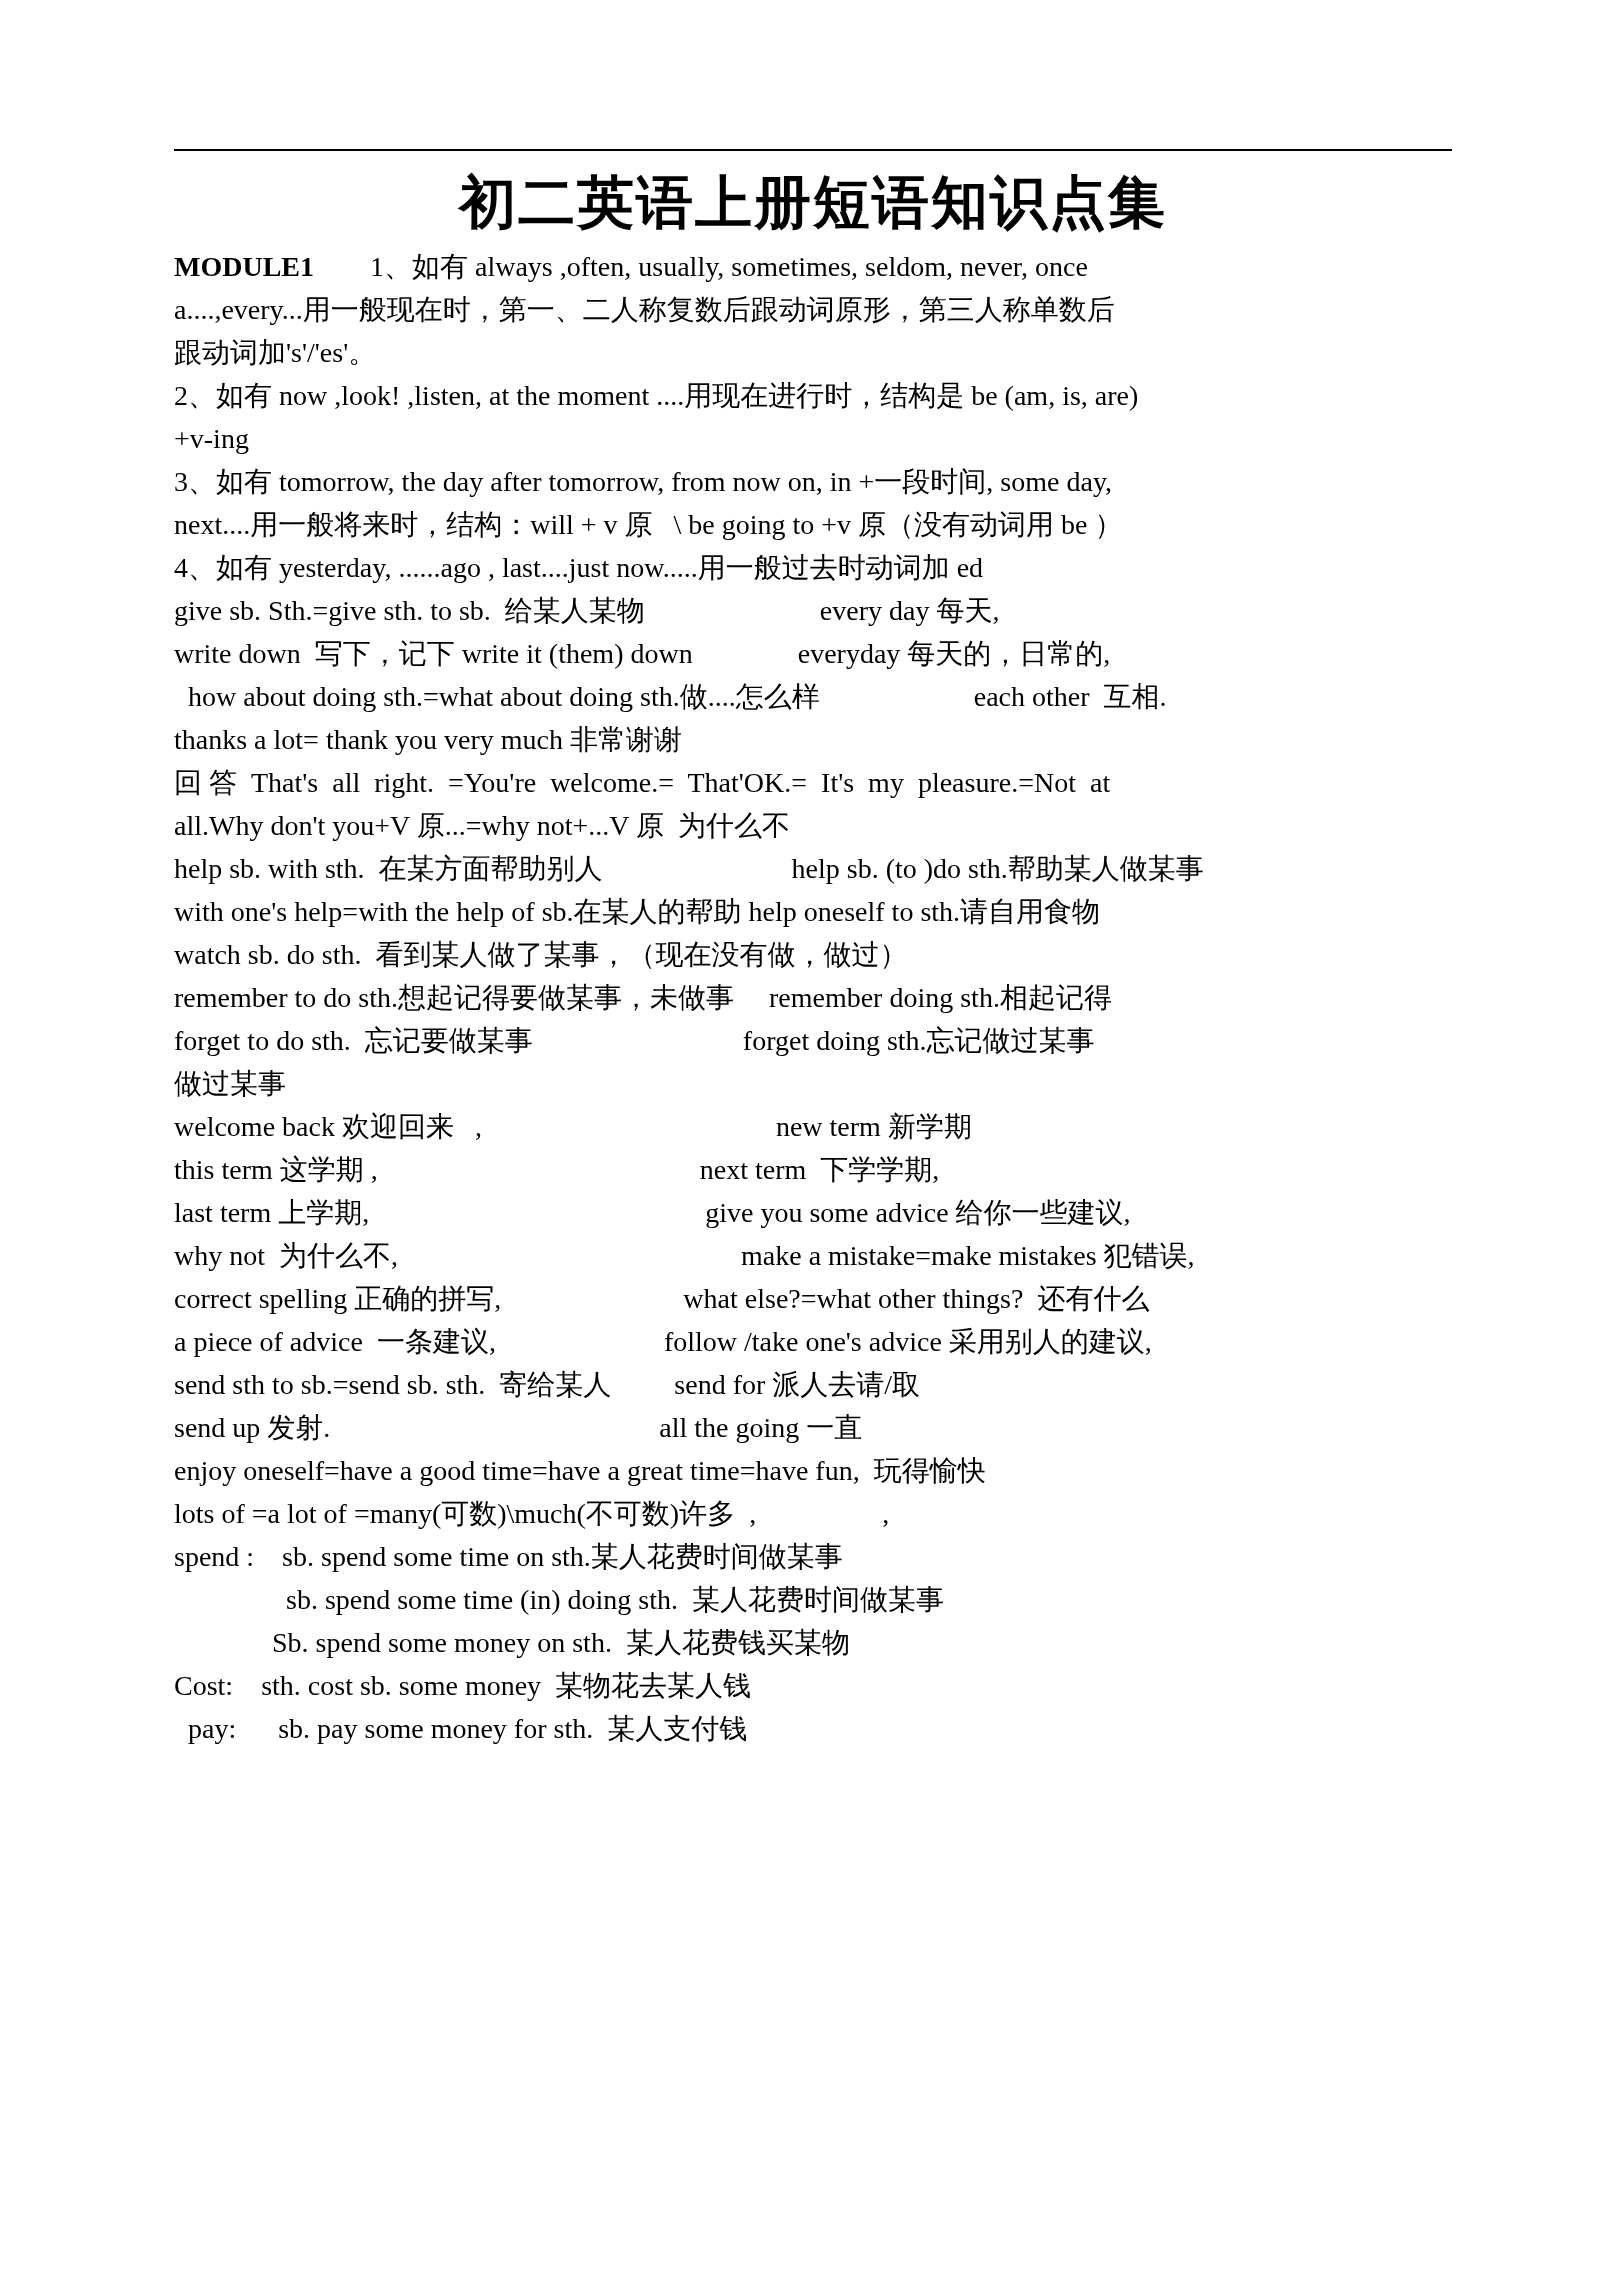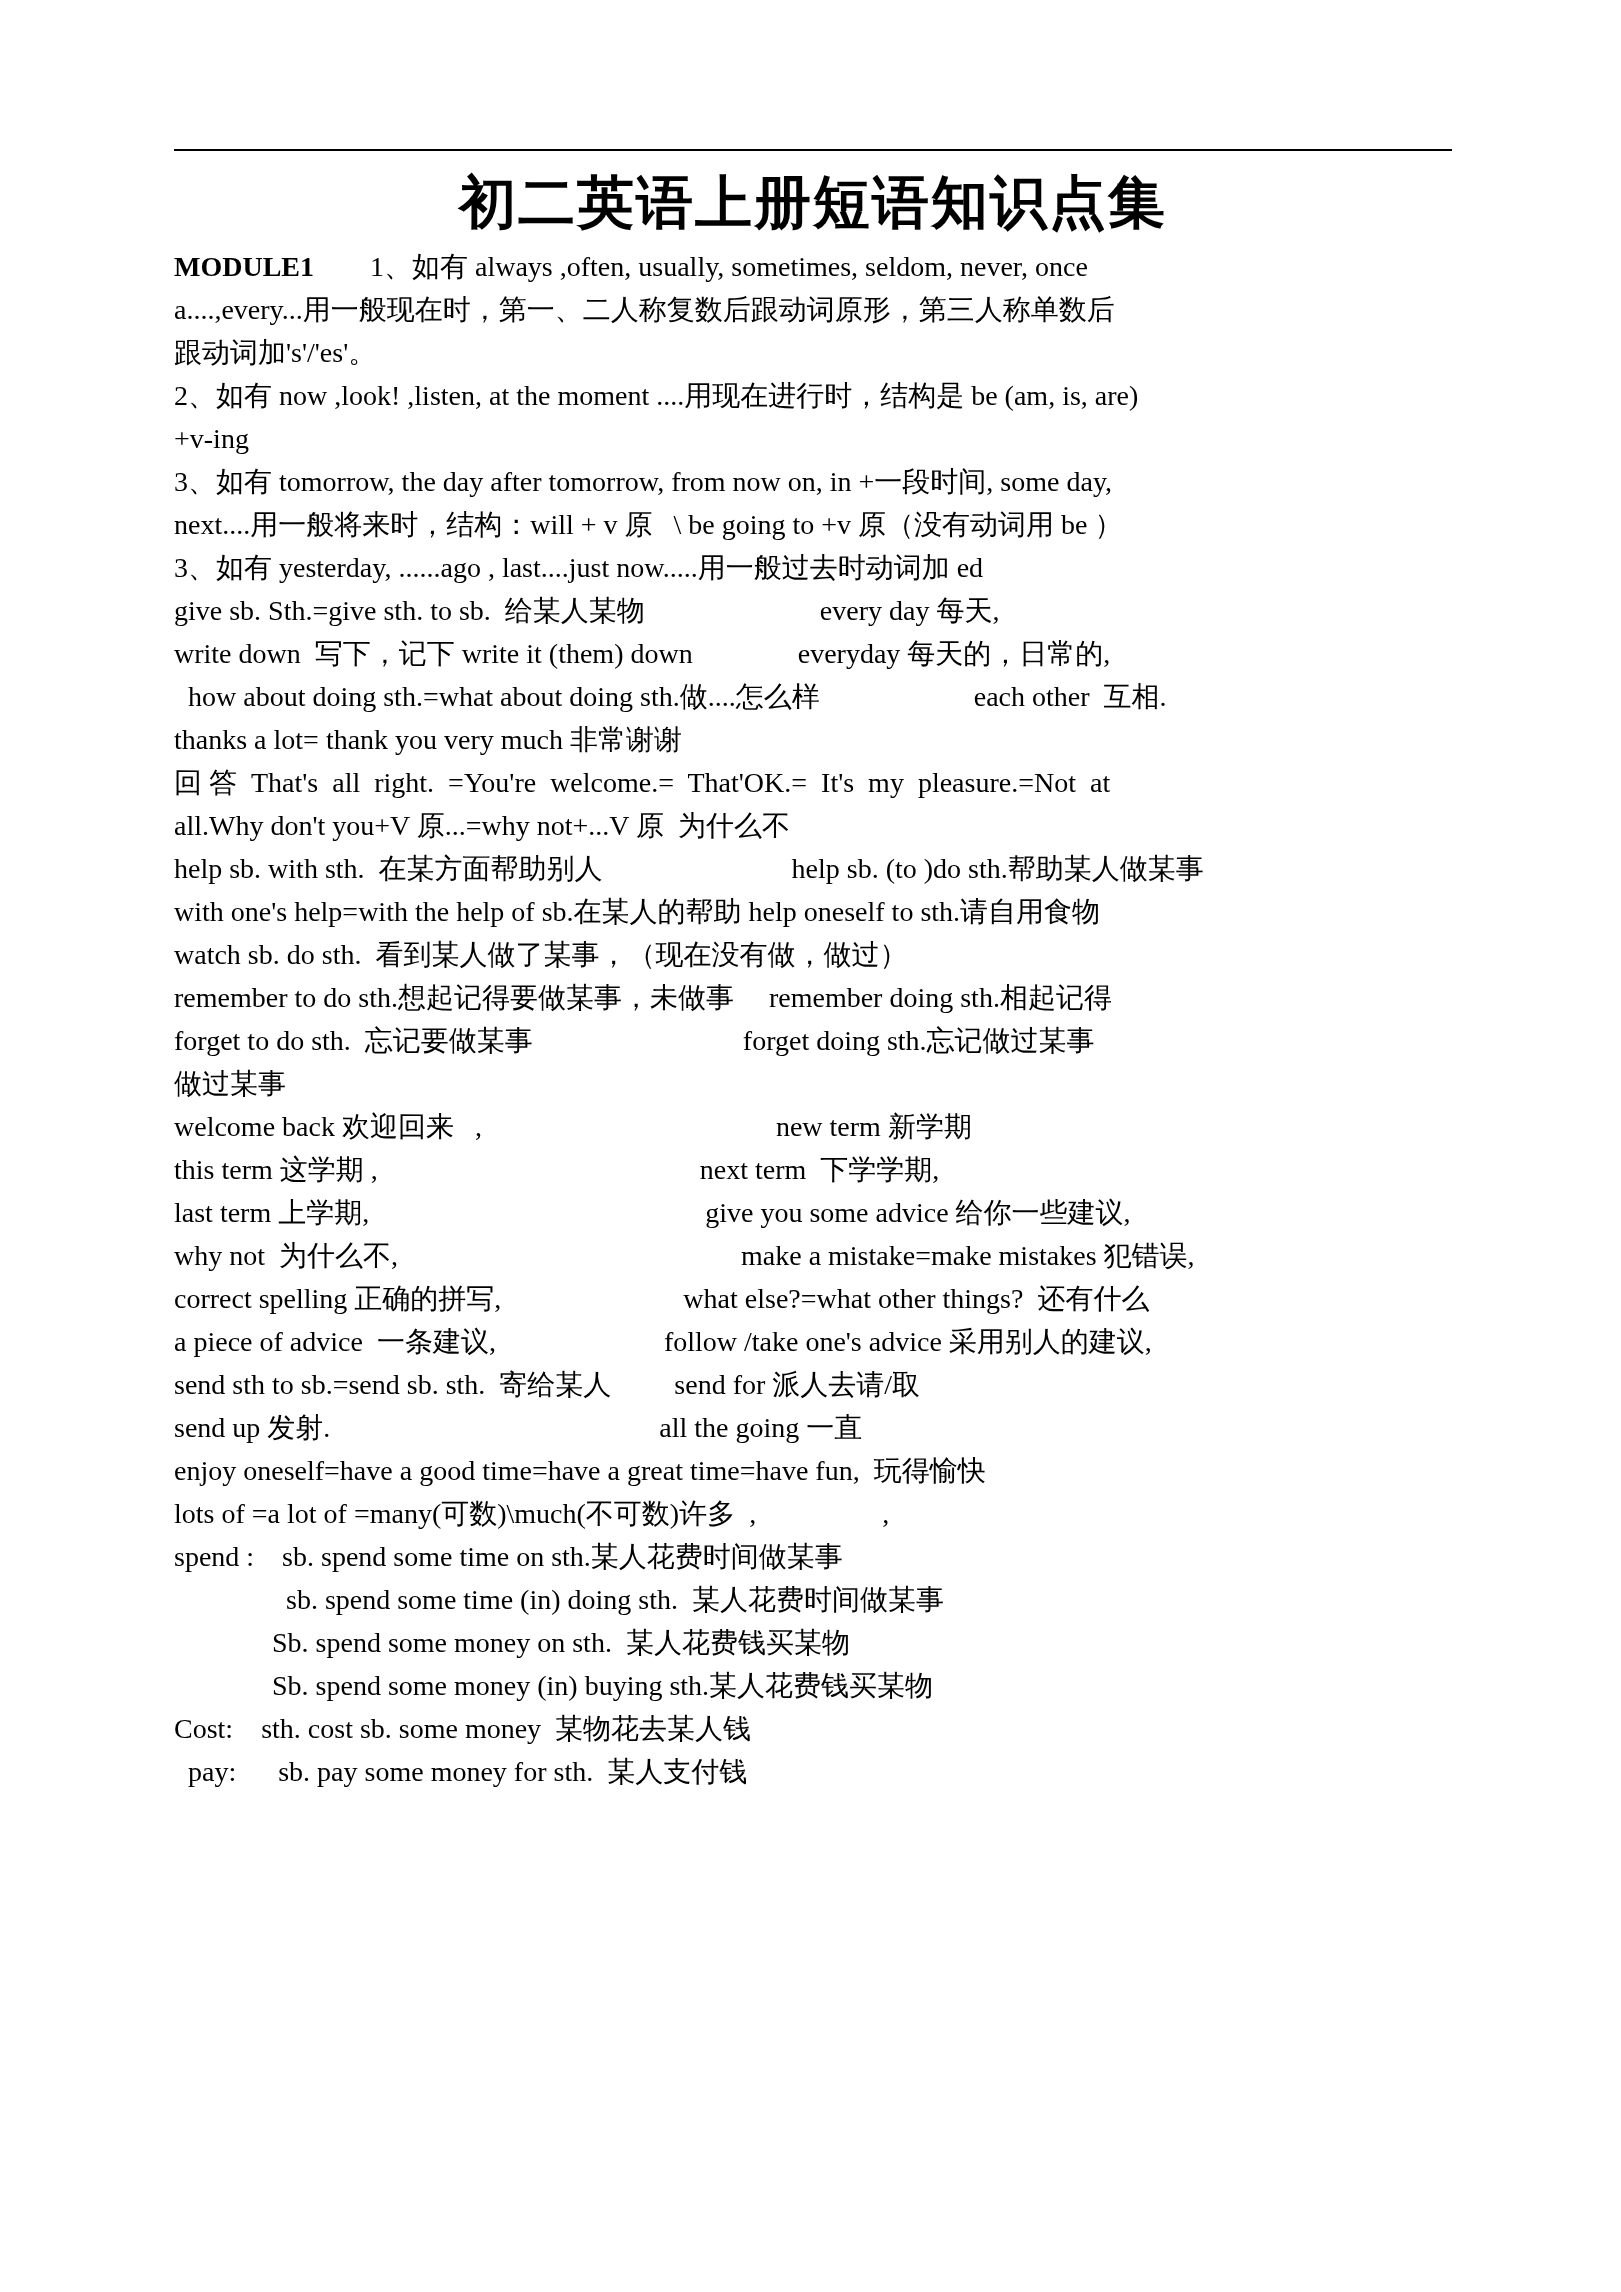--- a/index.html
+++ b/index.html
@@ -53,21 +53,21 @@
         <div class="line"><span class="txt">跟动词加's'/'es'。</span></div>
 
         <div class="line"><span class="txt">2、如有 now ,look! ,listen, at the moment ....用现在进行时，结构是 be (am, is, are)</span></div>
 
         <div class="line"><span class="txt">+v-ing</span></div>
 
         <div class="line"><span class="txt">3、如有 tomorrow, the day after tomorrow, from now on, in +一段时间, some day,</span></div>
 
         <div class="line"><span class="txt">next....用一般将来时，结构：will + v 原   \ be going to +v 原（没有动词用 be ）</span></div>
 
-        <div class="line"><span class="txt">3、如有 yesterday, ......ago , last....just now.....用一般过去时动词加 ed</span></div>
+        <div class="line"><span class="txt">4、如有 yesterday, ......ago , last....just now.....用一般过去时动词加 ed</span></div>
 
         <div class="line"><span class="txt">give sb. Sth.=give sth. to sb.  给某人某物                         every day 每天,</span></div>
 
         <div class="line"><span class="txt">write down  写下，记下 write it (them) down               everyday 每天的，日常的,</span></div>
 
         <div class="line"><span class="txt">  how about doing sth.=what about doing sth.做....怎么样                      each other  互相.</span></div>
 
         <div class="line"><span class="txt">thanks a lot= thank you very much 非常谢谢</span></div>
 
         <div class="line"><span class="txt">回 答  That's  all  right.  =You're  welcome.=  That'OK.=  It's  my  pleasure.=Not  at</span></div>
@@ -106,21 +106,20 @@
         <div class="line"><span class="txt">enjoy oneself=have a good time=have a great time=have fun,  玩得愉快</span></div>
 
         <div class="line"><span class="txt">lots of =a lot of =many(可数)\much(不可数)许多  ,                  ,</span></div>
 
         <div class="line"><span class="txt">spend :    sb. spend some time on sth.某人花费时间做某事</span></div>
 
         <div class="line"><span class="txt">                sb. spend some time (in) doing sth.  某人花费时间做某事</span></div>
 
         <div class="line"><span class="txt">              Sb. spend some money on sth.  某人花费钱买某物</span></div>
 
-        <div class="line"><span class="txt">              Sb. spend some money (in) buying sth.某人花费钱买某物</span></div>
 
         <div class="line"><span class="txt">Cost:    sth. cost sb. some money  某物花去某人钱</span></div>
 
         <div class="line"><span class="txt">  pay:      sb. pay some money for sth.  某人支付钱</span></div>
       </div>
   </div>
 </div>
 
 
 </body></html>

